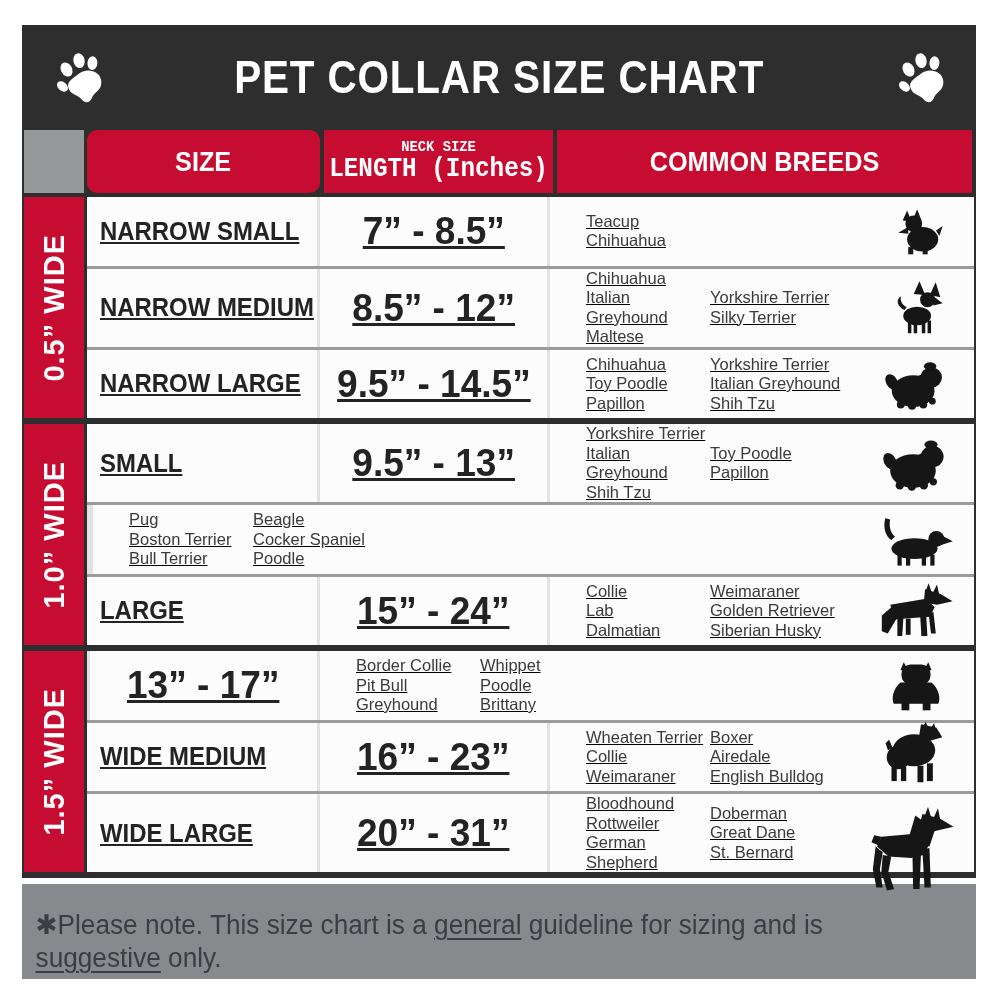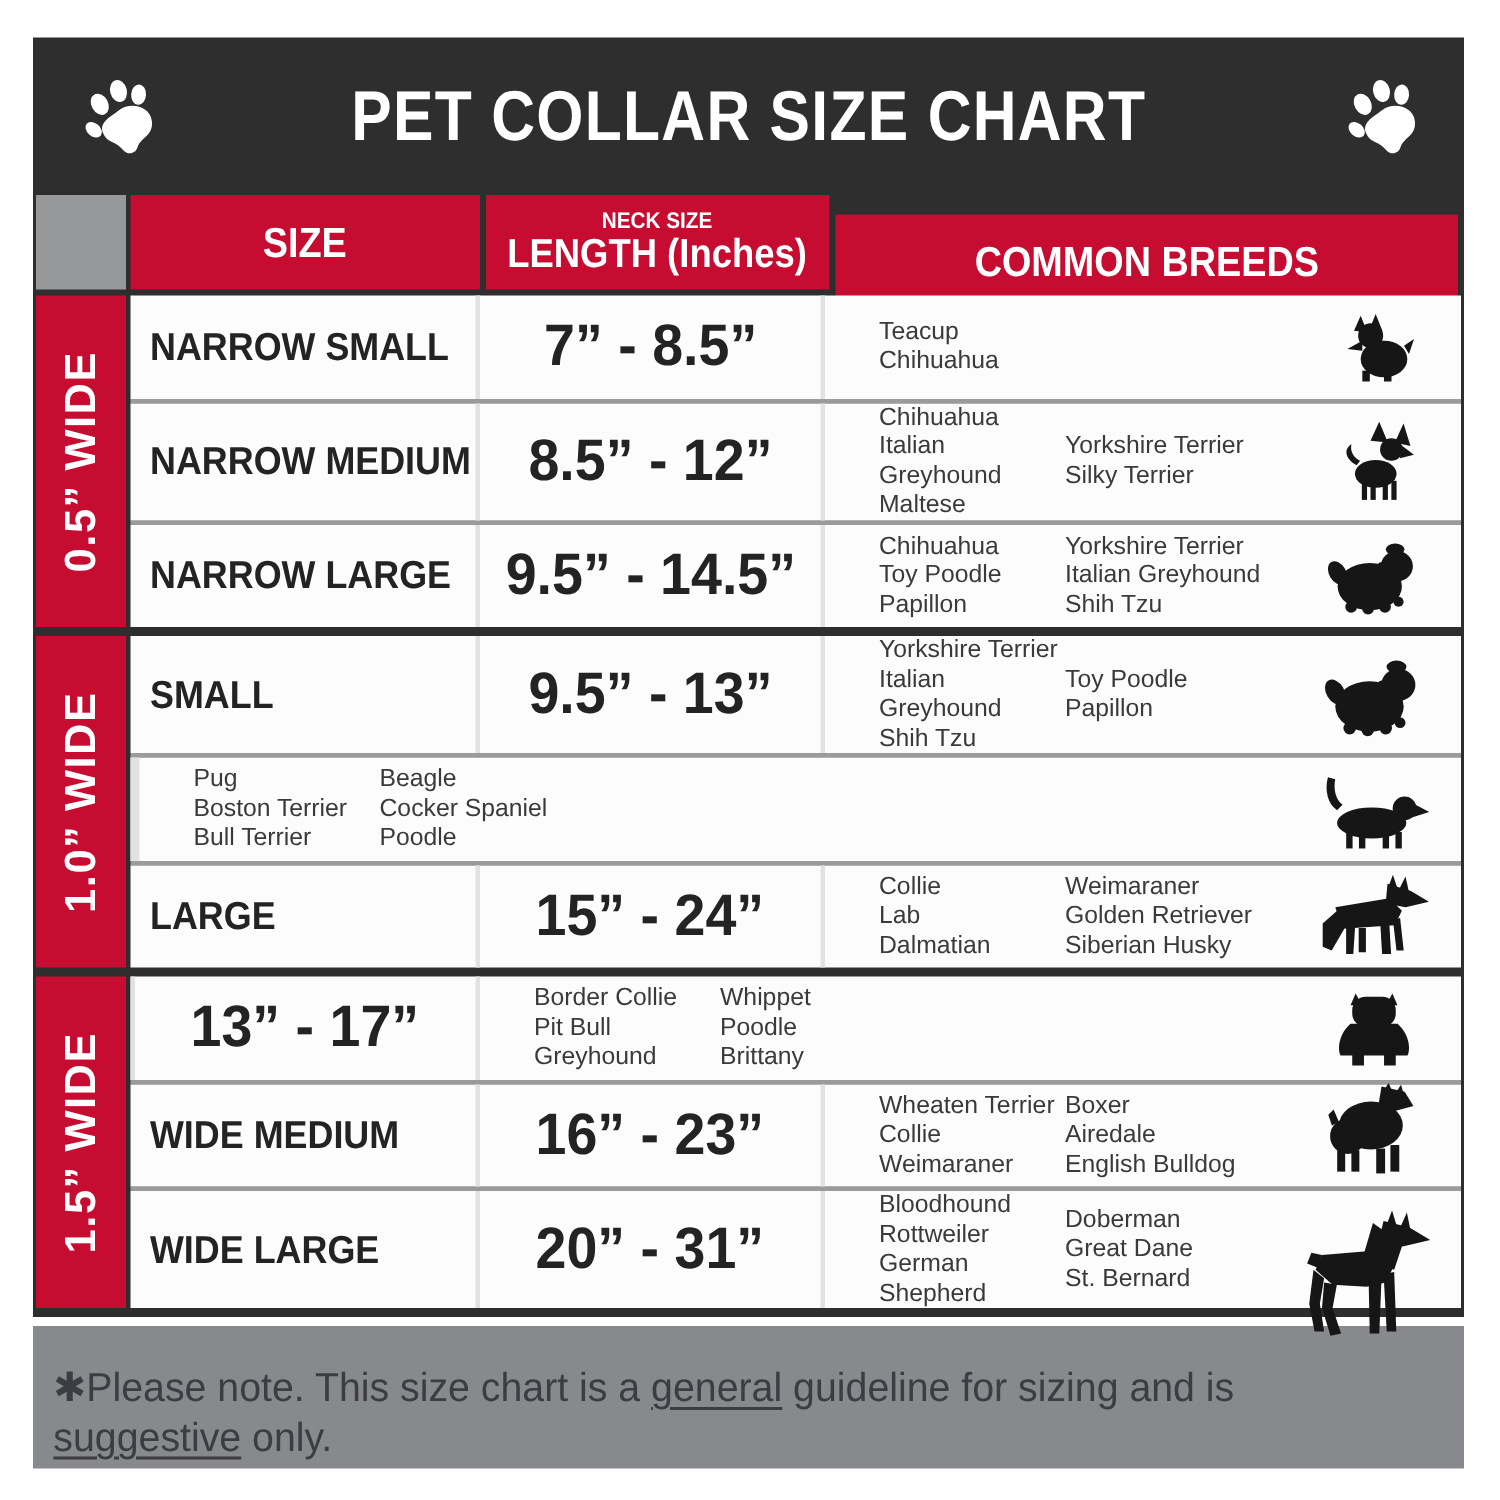--- a/index.html
+++ b/index.html
@@ -21,41 +21,41 @@
   .paw.left { left:26px; }
   .paw.right { right:24px; }
   
   .frame {
     position:absolute; left:22px; top:128px; width:954px; height:750px;
     background:var(--dark,#2d2e2d); z-index:2;
   }
   .hdr-corner { position:absolute; left:2px; top:2px; width:60px; height:63px; background:var(--corner_gray,#97989a); }
   .hdr-cell { position:absolute; top:2px; height:63px; background:var(--red,#c60c30);
     display:flex; flex-direction:column; align-items:center; justify-content:center; color:#fff; }
-  .hdr-size   { left:65px;  width:233px; }
-  .hdr-neck   { left:302px; width:229px; }
-  .hdr-breeds { left:535px; width:415px;margin-top:13px; }
+  .hdr-size   { left:65px;  width:233px;border-radius:10px; }
+  .hdr-neck   { left:302px; width:229px;font-family:Liberation Mono, monospace; }
+  .hdr-breeds { left:535px; width:415px; }
   .hdr-label { font-size:28px; font-weight:bold; transform:scaleX(.9); white-space:nowrap; }
   .hdr-small { font-size:15px; font-weight:bold; transform:scaleX(.92); line-height:16px; }
   .hdr-main  { font-size:27px; font-weight:bold; transform:scaleX(.9); line-height:27px; white-space:nowrap; }
   
   .section { position:absolute; left:2px; width:950px; height:221px; }
   .sec1 { top:69px; } .sec2 { top:296px; } .sec3 { top:523px; }
   .redbar { position:absolute; left:0; top:0; width:60px; height:221px; background:var(--red,#c60c30);
     display:flex; align-items:center; justify-content:center; }
   .vlabel {
     writing-mode:vertical-rl; transform:rotate(180deg);
     color:#fff; font-size:29px; font-weight:bold; letter-spacing:1px; white-space:nowrap;
   }
   .sec-rows { position:absolute; left:63px; top:0; width:887px; height:221px;
     display:flex; flex-direction:column; }
   .row { flex:1; display:flex; background:#fcfcfc; position:relative; }
   .hdiv { height:3px; background:#9b9b9b; flex:none; }
   .vdiv { width:3px; background:#e2e2e2; flex:none; }
-  .cell { display:flex; align-items:center; }
+  .cell { display:flex; align-items:center;text-decoration:underline; }
   .cell.size { width:230px; padding-left:13px;
     font-size:26px; font-weight:bold; color:#232323; }
   .cell.size > span { transform:scaleX(.92); transform-origin:left center; white-space:nowrap; }
   .cell.neck { width:227px; justify-content:center;
     font-size:39px; font-weight:bold; color:#232323; }
   .cell.neck > span { transform:scaleX(.95); white-space:nowrap; }
   .cell.breeds { flex:1; position:relative;padding-left:12px; }
   .bcol {
     display:flex; align-items:center; font-size:16.5px; line-height:19.5px; color:#3a3a3a;
     white-space:pre-line;

